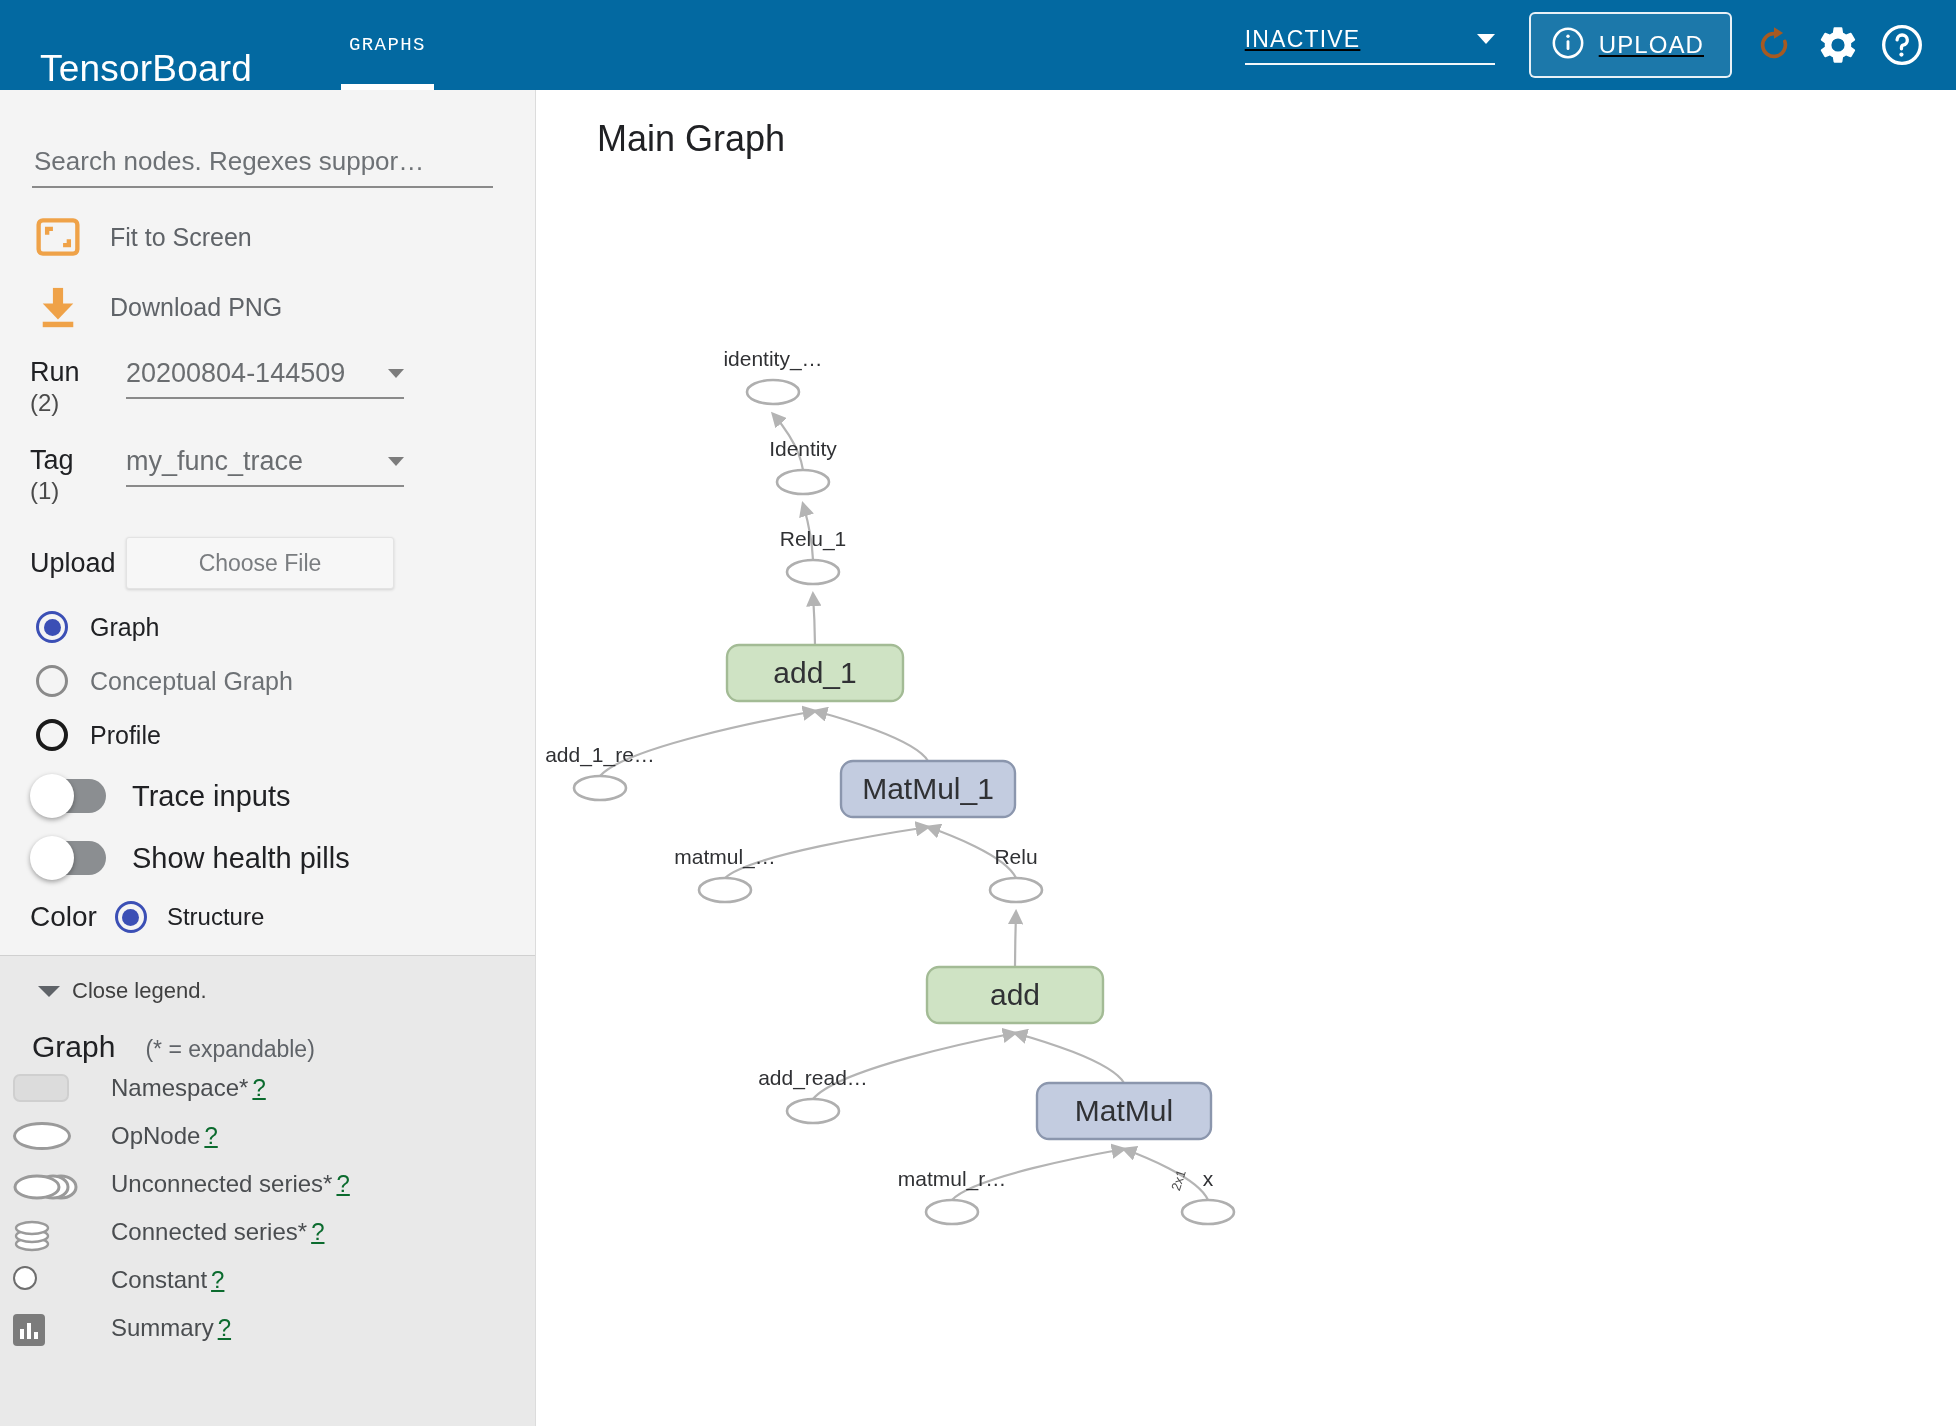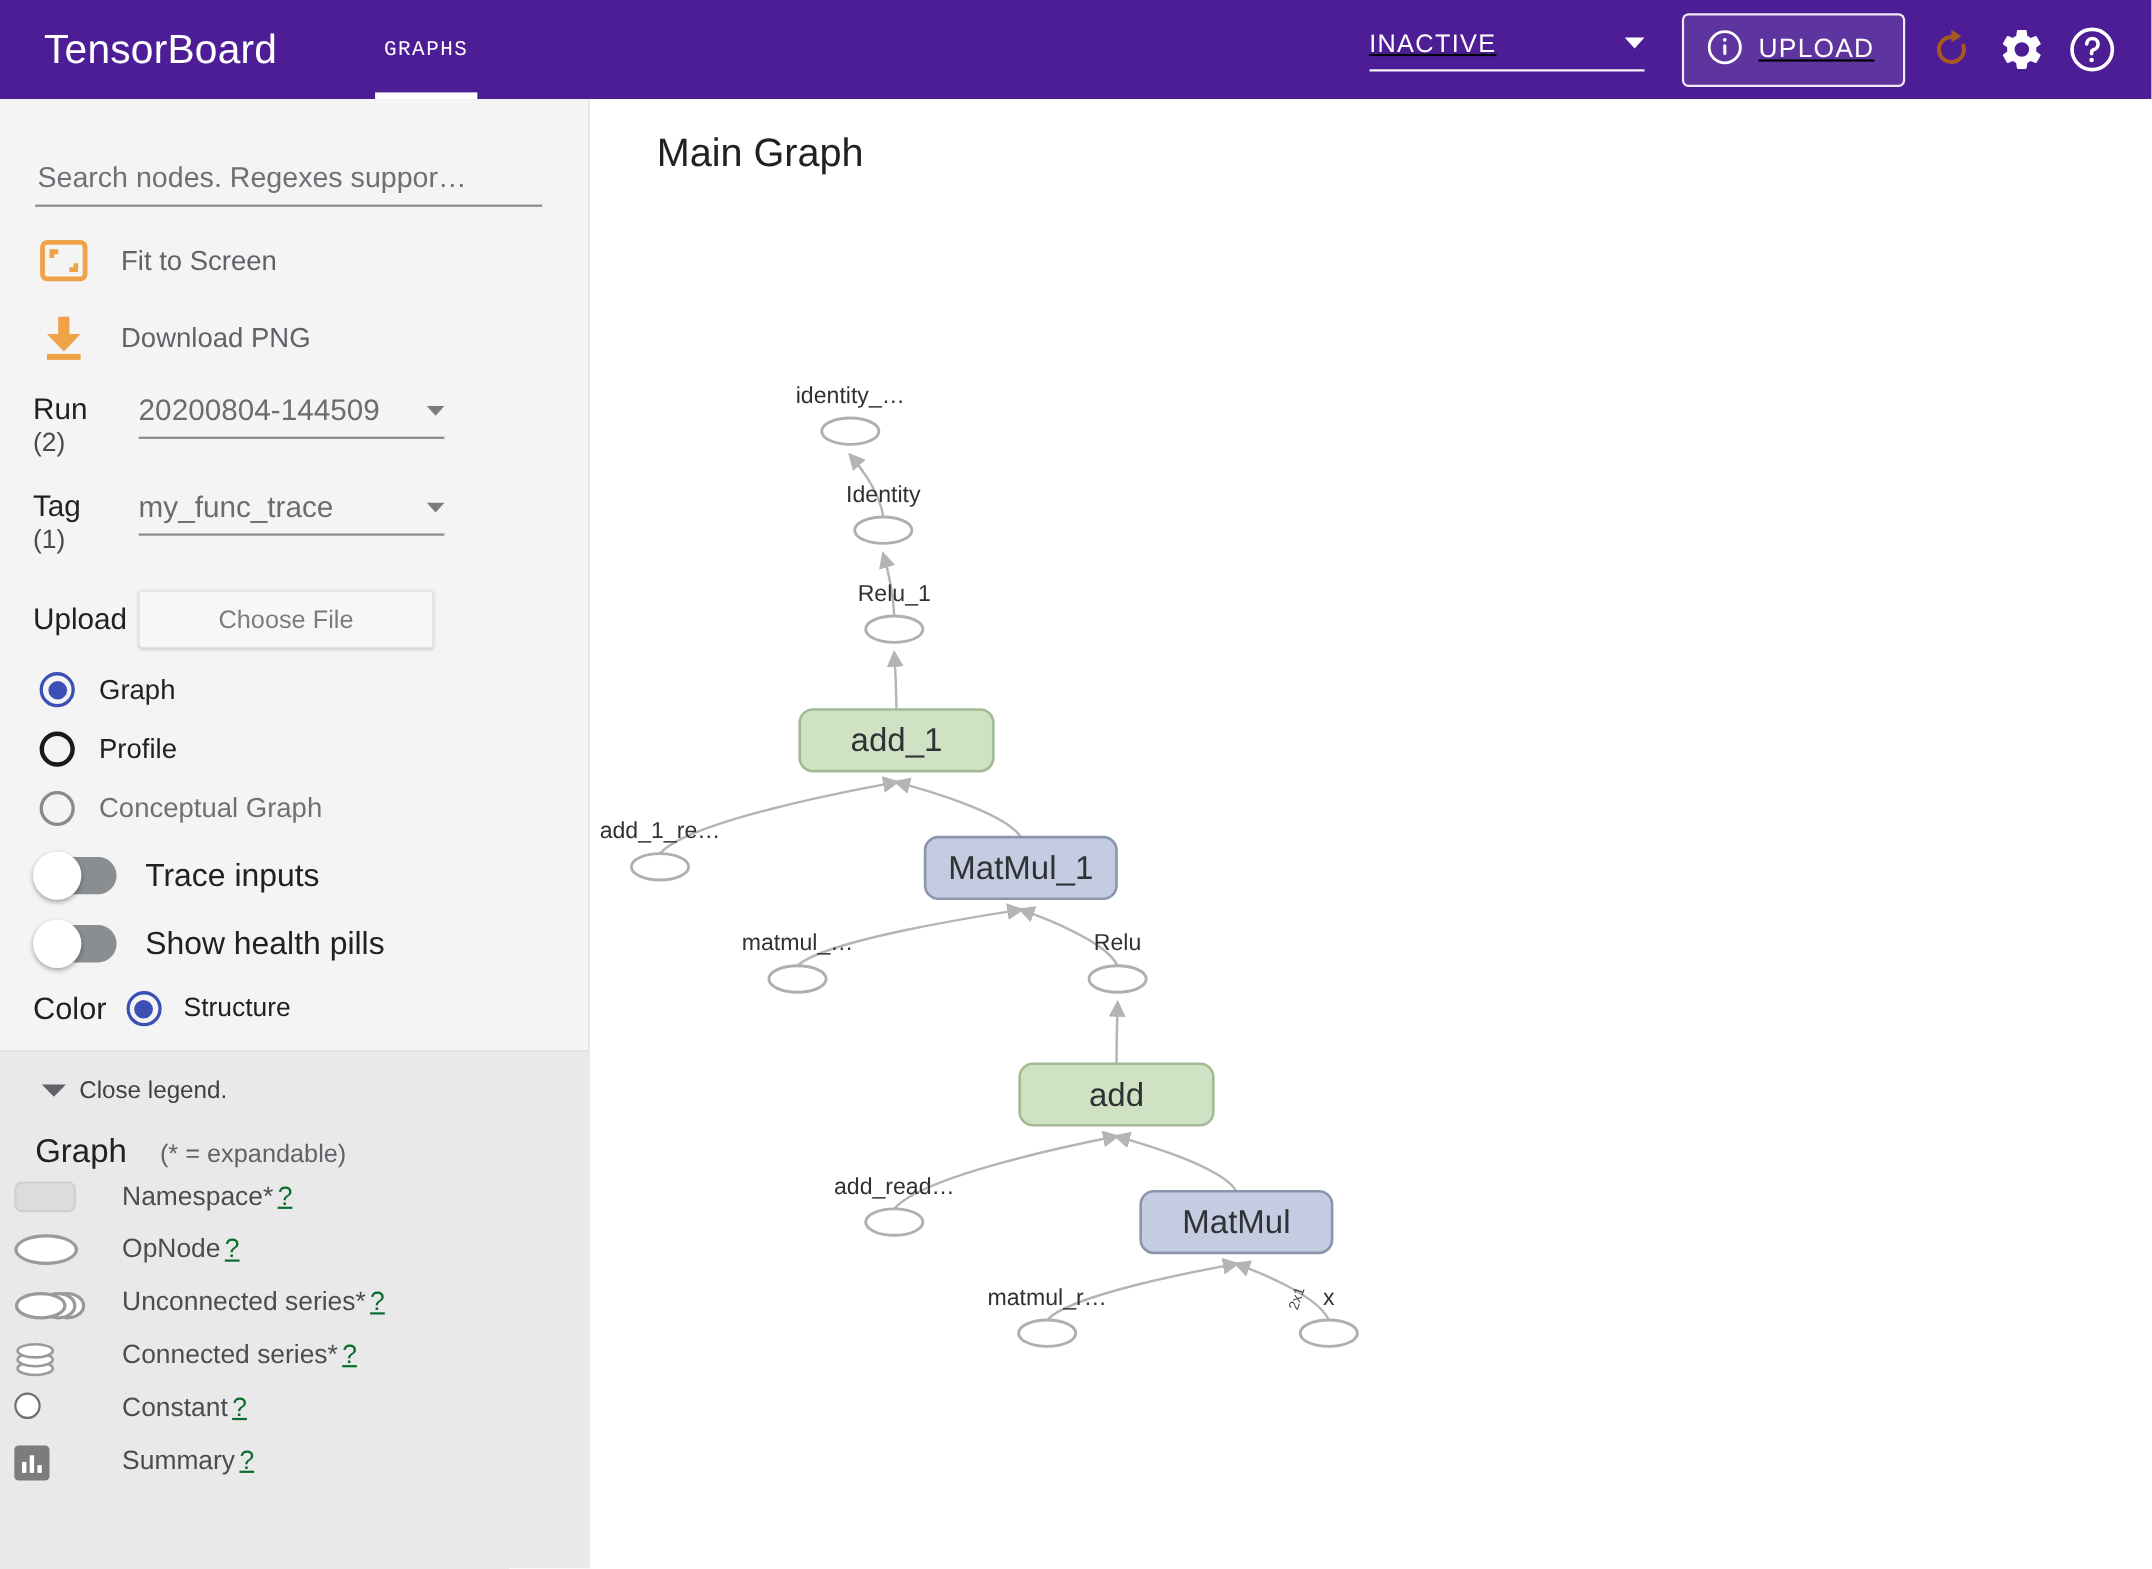--- a/index.html
+++ b/index.html
@@ -9,22 +9,22 @@
     overflow: hidden;
     font-family: "Liberation Sans", sans-serif;
     background: #ffffff;
   }
   #app { position: relative; width: 1956px; height: 1426px; }
 
   
   .header {
     position: absolute; top: 0; left: 0;
     width: 1956px; height: 90px;
-    background: #4c1d95;
-    display: flex; align-items: center;
+    background: #0369a1;
+    display: flex; align-items: flex-end;
   }
   .brand {
     color: #ffffff;
     font-size: 37px;
     letter-spacing: 0.2px;
     margin-left: 40px;
     white-space: nowrap;
   }
   .tabs { display: flex; align-items: center; height: 90px; margin-left: 75px; }
   .tab {
@@ -386,27 +386,27 @@
           <span>Choose File</span>
         </div>
       </div>
 
       <div class="radio-row">
         <span class="radio checked"></span>
         <span class="rl on">Graph</span>
       </div>
 
       <div class="radio-row">
+        <span class="radio"></span>
+        <span class="rl off">Conceptual Graph</span>
+      </div>
+
+      <div class="radio-row">
         <span class="radio dark"></span>
         <span class="rl on">Profile</span>
-      </div>
-
-      <div class="radio-row">
-        <span class="radio"></span>
-        <span class="rl off">Conceptual Graph</span>
       </div>
 
       <div class="toggle-row">
         <span class="toggle"></span>
         <span class="tl">Trace inputs</span>
       </div>
 
       <div class="toggle-row">
         <span class="toggle"></span>
         <span class="tl">Show health pills</span>

